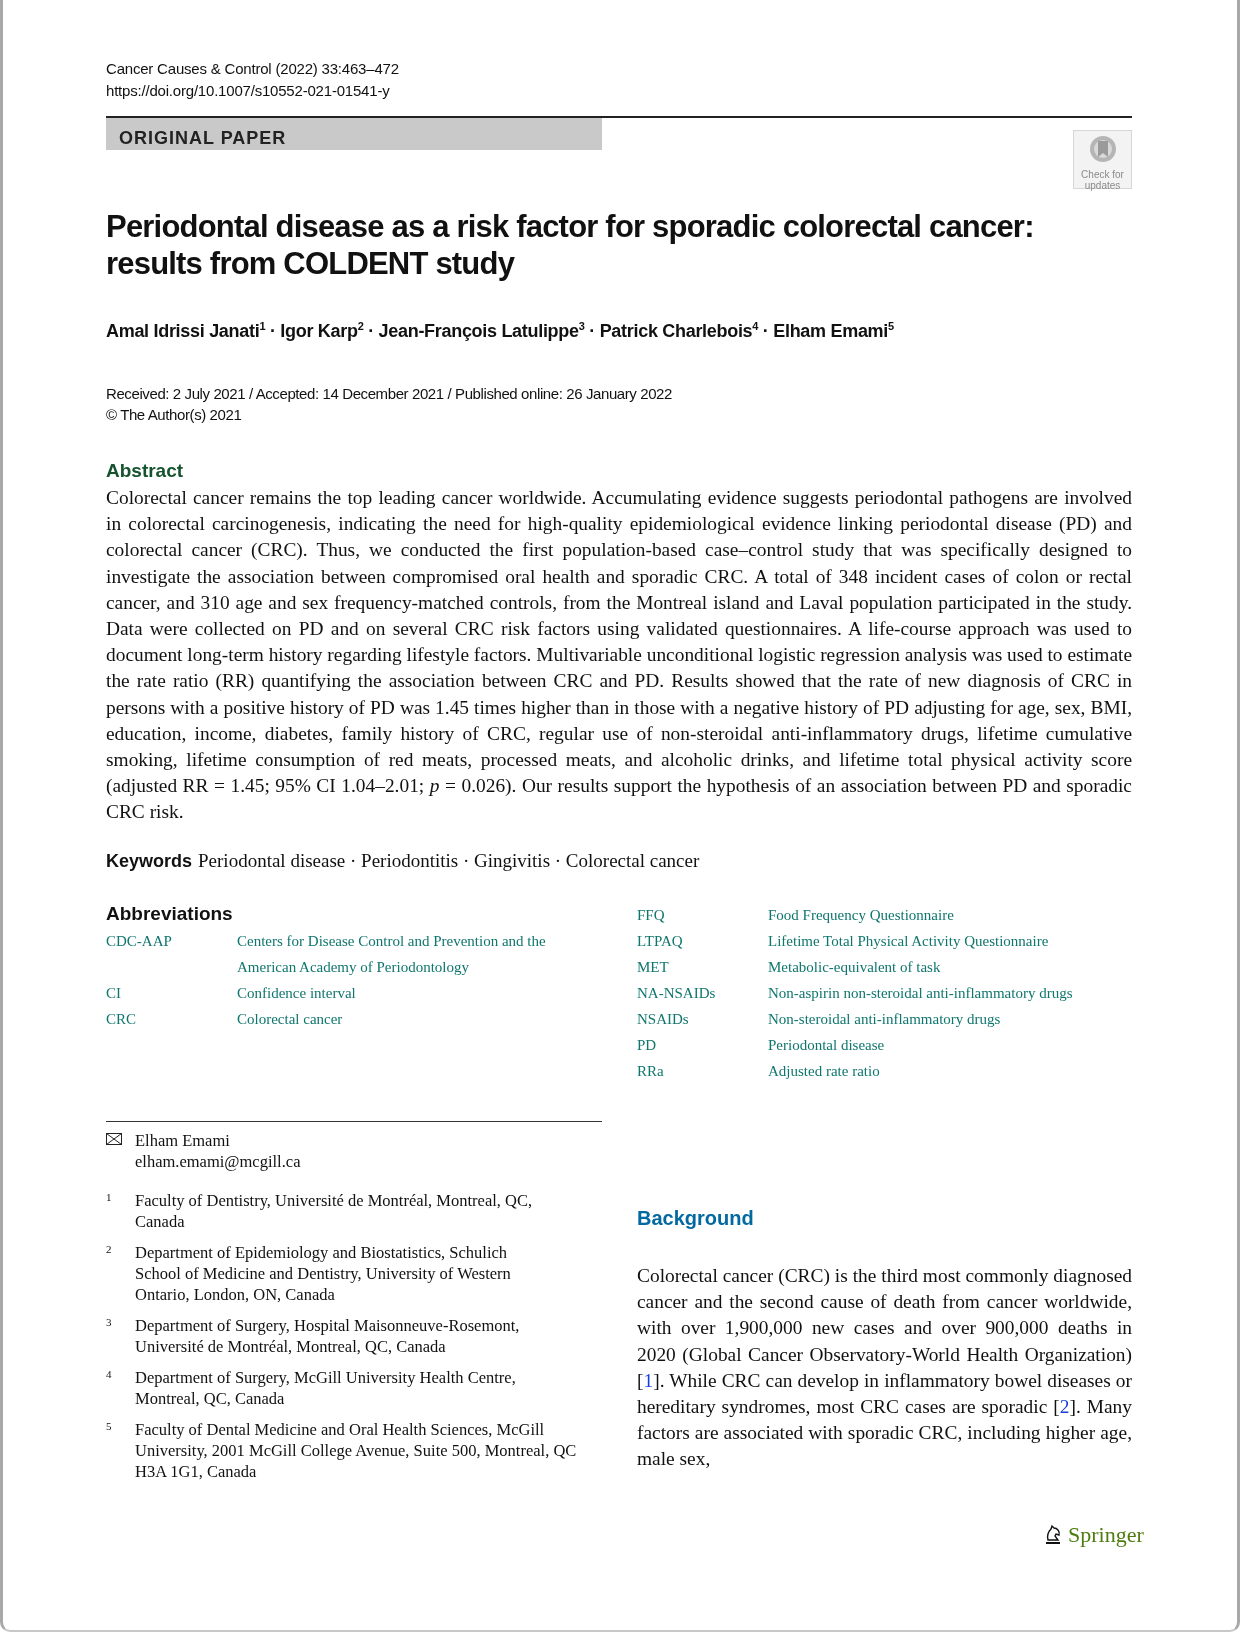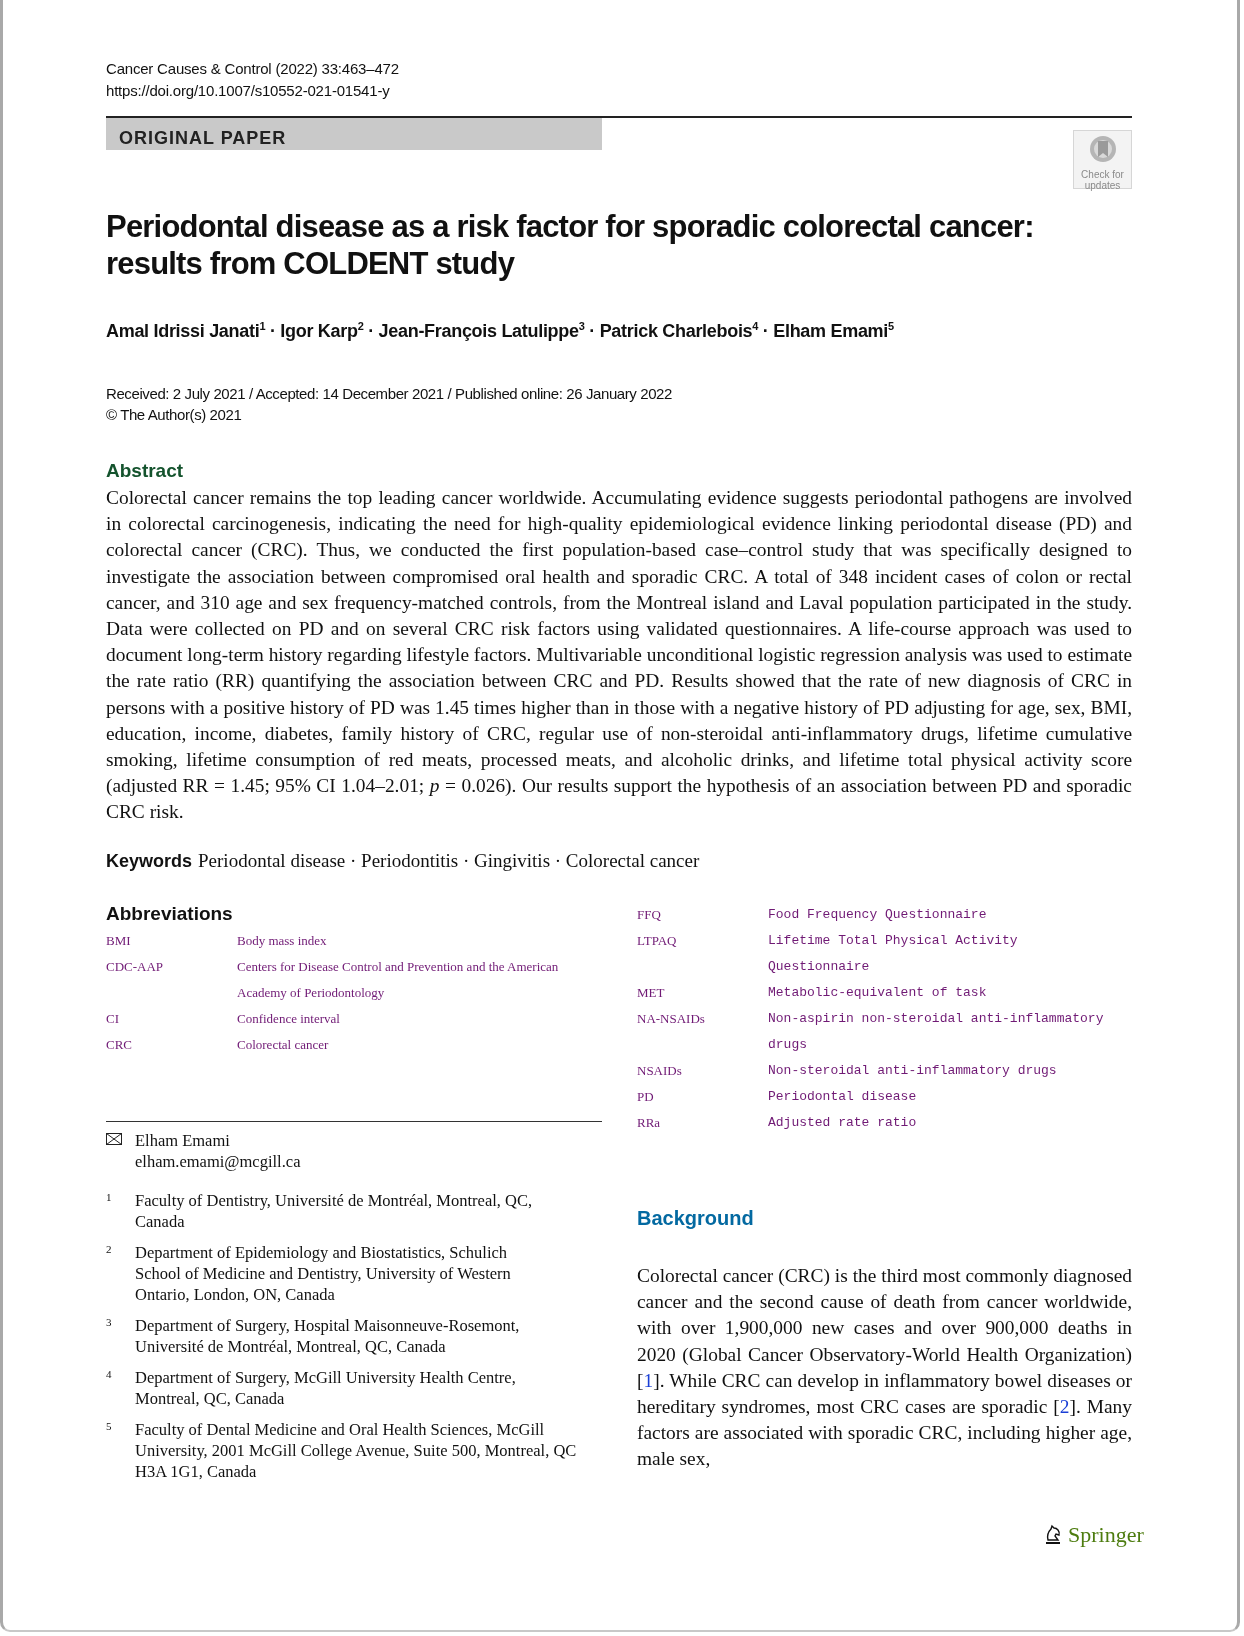--- a/index.html
+++ b/index.html
@@ -28,27 +28,27 @@
   .authors { left: 106px; top: 320px; font-size: 18px; font-weight: bold; color: #111; letter-spacing: -0.3px; }
   .authors sup { font-size: 11px; }
   .dates { left: 106px; top: 383px; font-size: 15px; color: #111; line-height: 21px; letter-spacing: -0.4px; }
   .abstract-head { left: 106px; top: 460px; font-size: 19px; font-weight: bold; color: #14532d; }
   .abstract-body {
     left: 106px; top: 485px; width: 1026px; font-size: 19.4px; line-height: 26.2px; color: #111; text-align: justify;
   }
   .keywords { left: 106px; top: 850px; font-size: 19px; color: #111; }
   .keywords .kw-label { font-family: "Liberation Sans", sans-serif; font-weight: bold; font-size: 18px; margin-right: 6px; }
   .abbr-head { left: 106px; top: 903px; font-size: 19px; font-weight: bold; color: #111; }
-  .abbr-table { font-size: 13px; line-height: 26px; color: #701a75; }
+  .abbr-table { font-size: 15px; line-height: 26px; color: #0f766e; }
   .abbr-row { display: flex; }
   .abbr-row .abbr-key { width: 131px; flex: none; }
   .abbr-left { left: 106px; top: 928px; width: 470px; }
   .abbr-left .abbr-row .abbr-def { width: 340px; }
   .abbr-right { left: 637px; top: 902px; width: 500px; }
-  .abbr-right .abbr-row .abbr-def { width: 360px; font-family: Liberation Mono, monospace; }
+  .abbr-right .abbr-row .abbr-def { width: 360px; }
   .footnote-rule { left: 106px; top: 1121px; width: 496px; height: 1px; background: #333; }
   .corresponding { left: 106px; top: 1130px; font-size: 16.5px; line-height: 21px; color: #111; }
   .corresponding .mail-icon { position: absolute; left: 0; top: 3px; width: 16px; height: 12px; }
   .corresponding .corr-text { padding-left: 29px; }
   .affils { left: 106px; top: 1190px; width: 500px; font-size: 16.5px; line-height: 21px; color: #111; }
   .affil { position: relative; padding-left: 29px; margin-bottom: 10px; }
   .affil .affil-num { position: absolute; left: 0; top: -3px; font-size: 11px; }
   .bg-head { left: 637px; top: 1207px; font-size: 20px; font-weight: bold; color: #0369a1; }
   .bg-body { left: 637px; top: 1263px; width: 495px; font-size: 19.4px; line-height: 26.2px; color: #111; text-align: justify; }
   .bg-body .ref-link { color: #1a3fd6; }
@@ -90,24 +90,20 @@
 
 <div class="abs abstract-head sans">Abstract</div>
 <div class="abs abstract-body serif"><span>Colorectal cancer remains the top leading cancer worldwide. Accumulating evidence suggests periodontal pathogens are involved in colorectal carcinogenesis, indicating the need for high-quality epidemiological evidence linking periodontal disease (PD) and colorectal cancer (CRC). Thus, we conducted the first population-based case–control study that was specifically designed to investigate the association between compromised oral health and sporadic CRC. A total of 348 incident cases of colon or rectal cancer, and 310 age and sex frequency-matched controls, from the Montreal island and Laval population participated in the study. Data were collected on PD and on several CRC risk factors using validated questionnaires. A life-course approach was used to document long-term history regarding lifestyle factors. Multivariable unconditional logistic regression analysis was used to estimate the rate ratio (RR) quantifying the association between CRC and PD. Results showed that the rate of new diagnosis of CRC in persons with a positive history of PD was 1.45 times higher than in those with a negative history of PD adjusting for age, sex, BMI, education, income, diabetes, family history of CRC, regular use of non-steroidal anti-inflammatory drugs, lifetime cumulative smoking, lifetime consumption of red meats, processed meats, and alcoholic drinks, and lifetime total physical activity score (adjusted RR = 1.45; 95% CI 1.04–2.01; </span><i>p</i><span> = 0.026). Our results support the hypothesis of an association between PD and sporadic CRC risk.</span></div>
 
 <div class="abs keywords serif">
   <span class="kw-label">Keywords</span><span>Periodontal disease · Periodontitis · Gingivitis · Colorectal cancer</span>
 </div>
 
 <div class="abs abbr-head sans">Abbreviations</div>
 <div class="abs abbr-table abbr-left serif">
-  <div class="abbr-row">
-      <span class="abbr-key">BMI</span>
-      <span class="abbr-def">Body mass index</span>
-    </div>
   <div class="abbr-row">
       <span class="abbr-key">CDC-AAP</span>
       <span class="abbr-def" style="width:330px;">Centers for Disease Control and Prevention and the American Academy of Periodontology</span>
     </div>
   <div class="abbr-row">
       <span class="abbr-key">CI</span>
       <span class="abbr-def">Confidence interval</span>
     </div>
   <div class="abbr-row">
       <span class="abbr-key">CRC</span>

